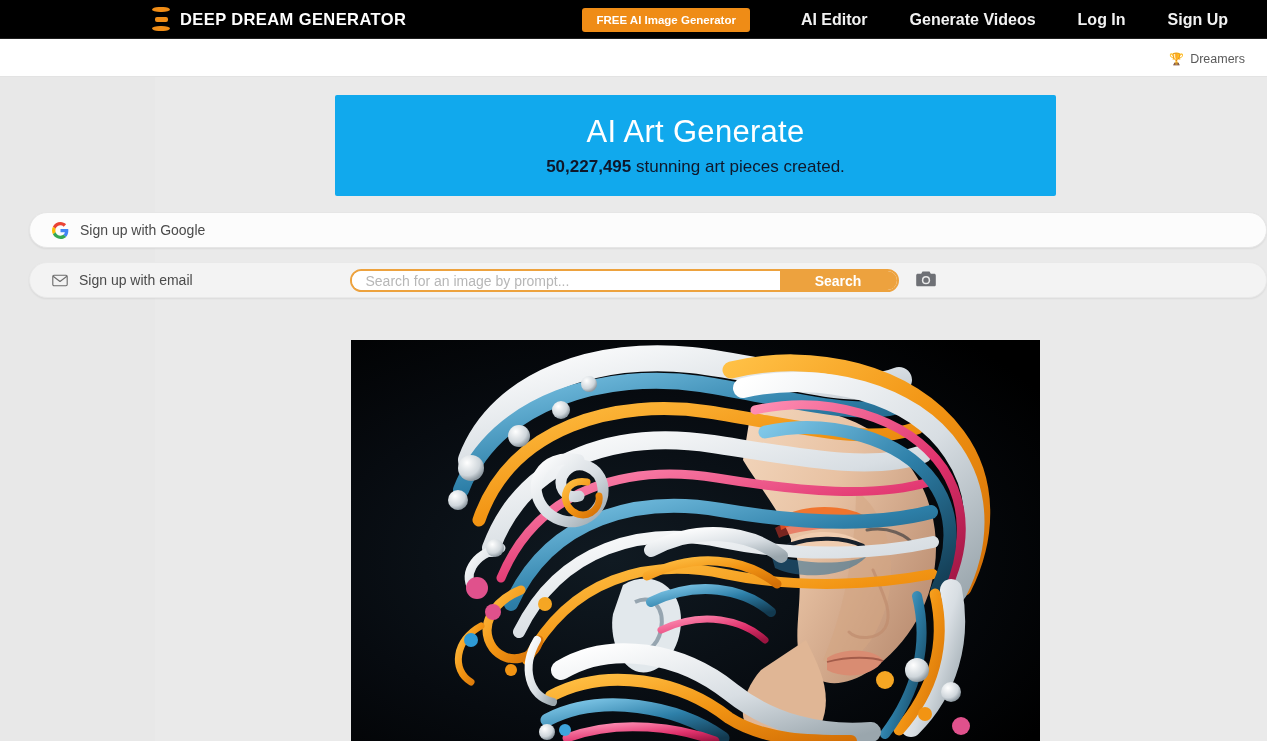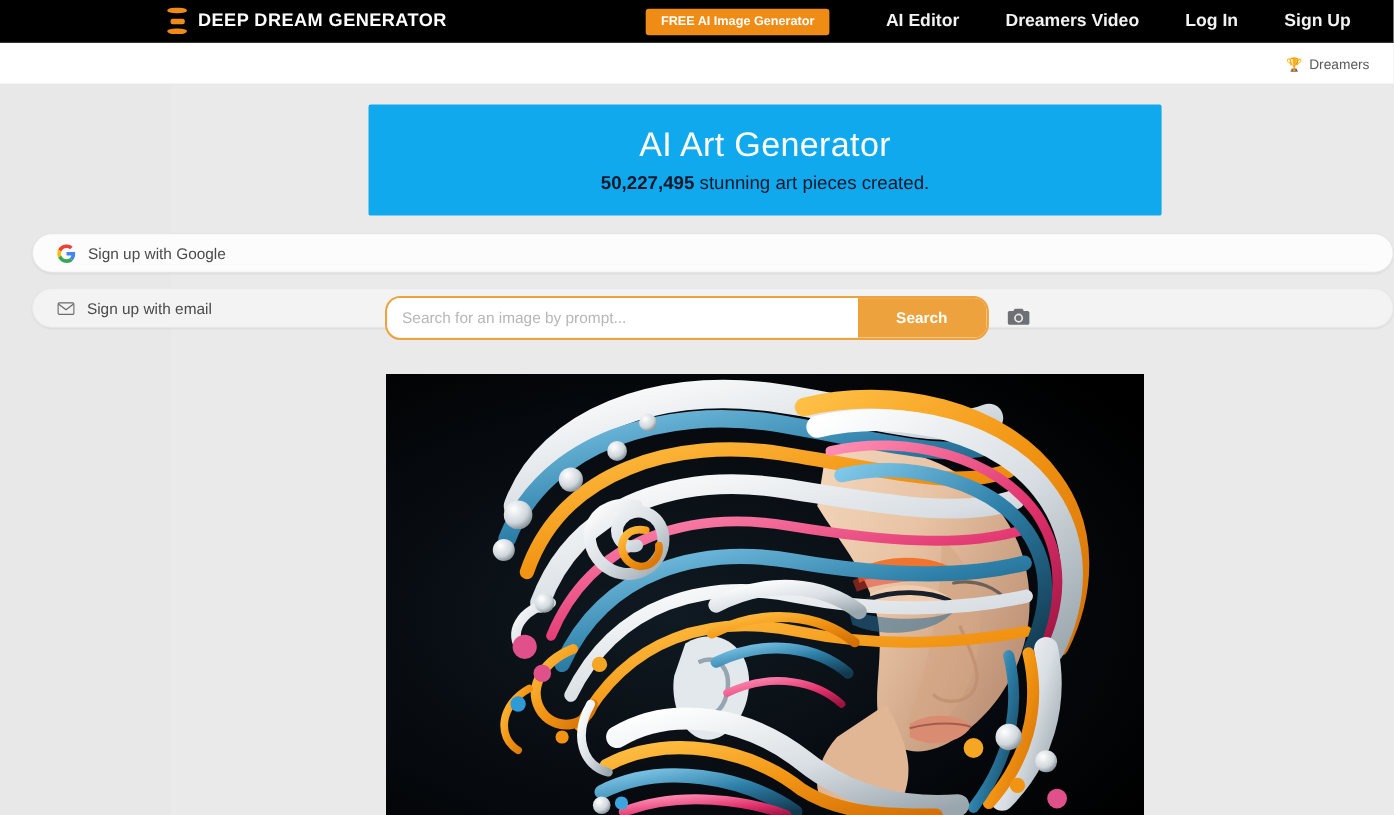--- a/index.html
+++ b/index.html
@@ -203,21 +203,21 @@
     left: 0; right: 0;
     display: flex;
     justify-content: center;
     align-items: center;
     gap: 16px;
     padding-left: 20px;
   }
   .search-wrap {
     display: flex;
     width: 549px;
-    height: 40px;
+    height: 23px;
     border: 2px solid #eda23e;
     border-radius: 14px;
     overflow: hidden;
     background: #fff;
   }
   .search-input {
     flex: 1;
     border: none;
     outline: none;
     font-size: 14px;
@@ -265,38 +265,38 @@
       <span class="logo-bar top"></span>
       <span class="logo-bar mid"></span>
       <span class="logo-bar bot"></span>
     </span>
     <span class="brand-text">DEEP DREAM GENERATOR</span>
   </div>
 
   <div class="topnav">
     <button class="cta-btn">FREE AI Image Generator</button>
     <a href="#">AI Editor</a>
-    <a href="#">Dreamers Video</a>
+    <a href="#">Generate Videos</a>
     <a href="#">Log In</a>
     <a href="#">Sign Up</a>
   </div>
 </div>
 
 <div class="subnav">
   <a class="dreamers" href="#">
     <span class="trophy">🏆</span>
     <span>Dreamers</span>
   </a>
 </div>
 
 <div class="page">
   <div class="content-panel"></div>
 
   <div class="hero">
-    <div class="hero-title">AI Art Generator</div>
+    <div class="hero-title">AI Art Generate</div>
     <div class="hero-sub">
       <b>50,227,495</b><span> stunning art pieces created.</span>
     </div>
   </div>
 
   <div class="signup-row">
     <button class="signup-btn">
       <span>
         <svg class="gicon" viewBox="0 0 48 48">
           <path fill="#EA4335" d="M24 9.5c3.5 0 6.6 1.2 9 3.6l6.7-6.7C35.6 2.6 30.2 0 24 0 14.6 0 6.5 5.4 2.6 13.2l7.8 6.1C12.3 13.2 17.6 9.5 24 9.5z"></path>

